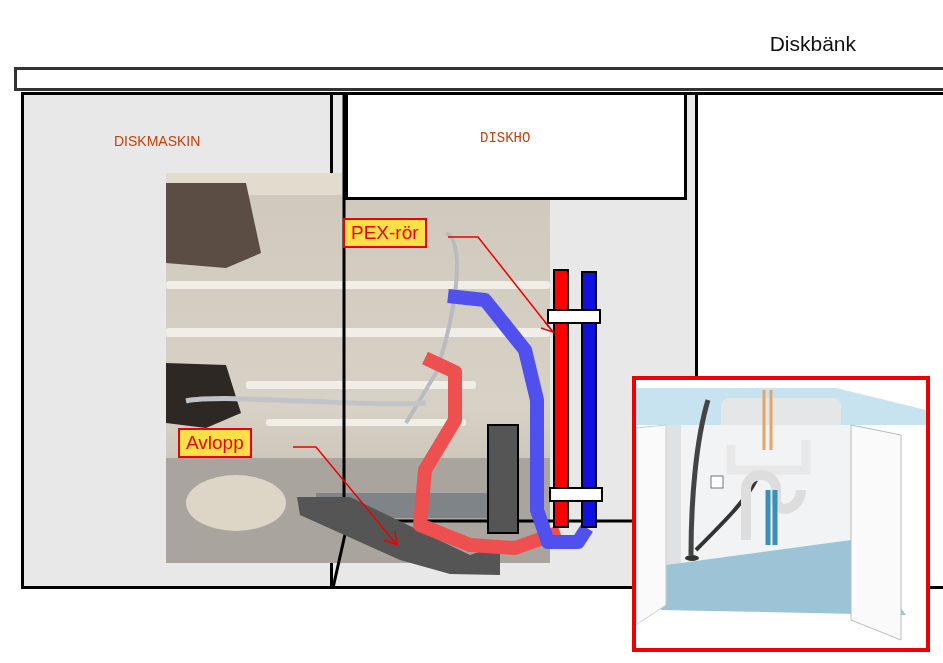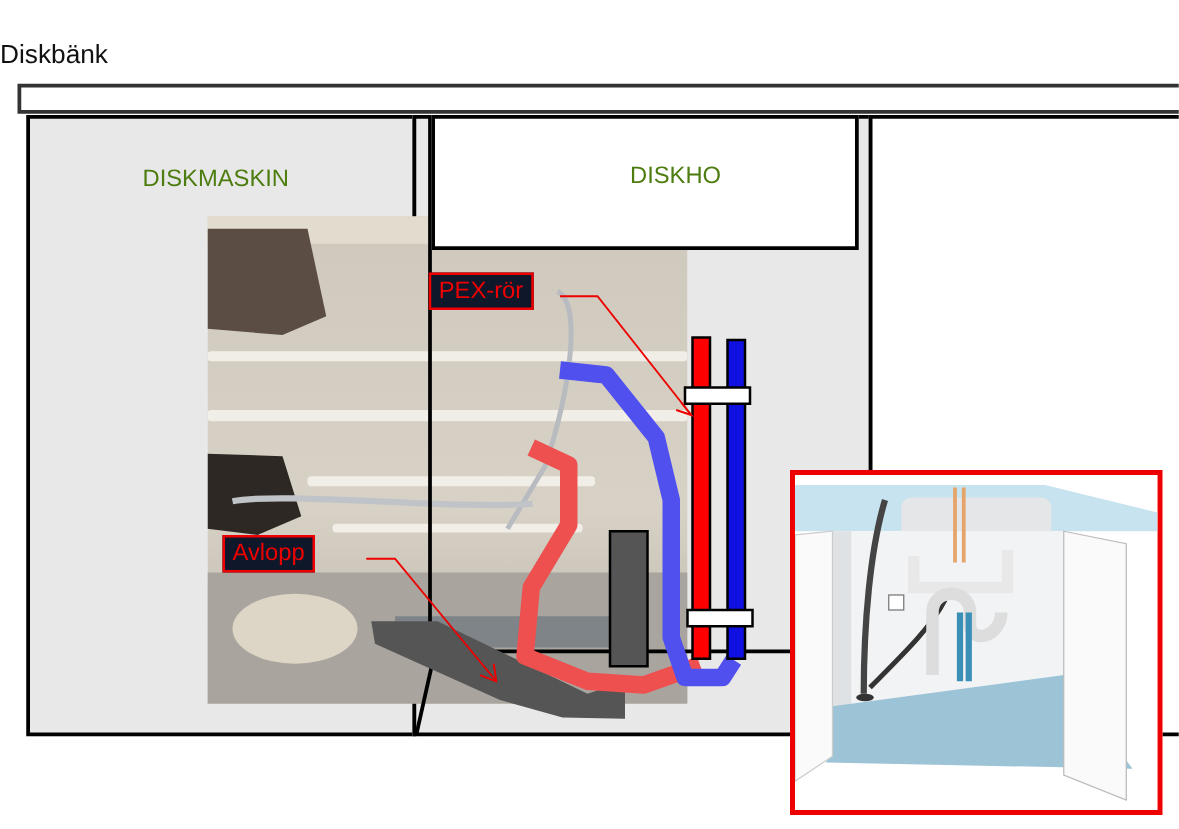--- a/index.html
+++ b/index.html
@@ -1,26 +1,26 @@
 <!DOCTYPE html>
 <html><head>
 <meta charset="utf-8">
 <style>
   html, body { margin:0; padding:0; background:#ffffff; }
   body { width:943px; height:663px; position:relative; overflow:hidden; font-family:"Liberation Sans", sans-serif; }
   .abs { position:absolute; }
-  .title { left:0; width:856px; top:32px; text-align:left; font-size:21px; color:#111; }
+  .title { left:0; width:856px; top:32px; text-align:right; font-size:21px; color:#111; }
   .counter { left:14px; top:67px; width:940px; height:24px; border:3px solid #333; background:#fff; box-sizing:border-box; }
   .cab-left { left:21px; top:92px; width:312px; height:497px; background:#e8e8e8; border:3px solid #000; box-sizing:border-box; }
   .cab-mid { left:330px; top:92px; width:368px; height:497px; background:#e8e8e8; border:3px solid #000; box-sizing:border-box; }
   .cab-right { left:695px; top:92px; width:260px; height:497px; background:#fff; border:3px solid #000; border-right:none; box-sizing:border-box; }
   .sink { left:345px; top:92px; width:342px; height:108px; background:#fff; border:3px solid #000; box-sizing:border-box; }
-  .lbl { font-size:19px; color:#4d7c0f; }
+  .lbl { font-size:14px; color:#c2410c; }
   .photo { left:166px; top:173px; width:384px; height:390px; }
-  .callout { background:#0f172a; border:2px solid #e00; color:#e00; font-size:19px; padding:2px 6px; box-sizing:border-box; }
+  .callout { background:#fde047; border:2px solid #e00; color:#e00; font-size:19px; padding:2px 6px; box-sizing:border-box; }
   .inset { left:632px; top:376px; width:298px; height:276px; border:4px solid #e00; box-sizing:border-box; background:#fff; overflow:hidden; }
 </style>
 </head>
 <body>
 
 <div class="abs title">Diskbänk</div>
 <div class="abs counter"></div>
 
 <div class="abs cab-left"></div>
 <div class="abs cab-mid"></div>
@@ -68,21 +68,21 @@
   <rect x="548" y="310" width="52" height="13" fill="#fff" stroke="#000" stroke-width="2"></rect>
   <rect x="550" y="488" width="52" height="13" fill="#fff" stroke="#000" stroke-width="2"></rect>
 
   <polyline points="448,237 478,237 553,332" stroke="#e00" stroke-width="1.5" fill="none"></polyline>
   <polyline points="545,322 553,332 541,328" stroke="#e00" stroke-width="1.5" fill="none"></polyline>
   <polyline points="293,447 316,447 397,545" stroke="#e00" stroke-width="1.5" fill="none"></polyline>
   <polyline points="384,540 397,545 395,531" stroke="#e00" stroke-width="1.5" fill="none"></polyline>
 </svg>
 
 <div class="abs sink"></div>
-<div class="abs lbl" style="left:504px; top:130px;">DISKHO</div>
+<div class="abs lbl" style="left:480px; top:130px;font-family:Liberation Mono, monospace;">DISKHO</div>
 
 <div class="abs callout" style="left:343px; top:218px;">PEX-rör</div>
 <div class="abs callout" style="left:178px; top:428px;">Avlopp</div>
 
 <div class="abs inset">
   <svg width="290" height="268" viewBox="0 0 290 268">
     <rect x="0" y="0" width="290" height="268" fill="#fff"></rect>
     <polygon points="0,8 200,8 290,30 290,45 0,45" fill="#c7e3ef"></polygon>
     <rect x="85" y="18" width="120" height="40" rx="8" fill="#e4e6e8"></rect>
     <polygon points="30,45 215,45 215,160 30,185" fill="#f2f3f4"></polygon>

